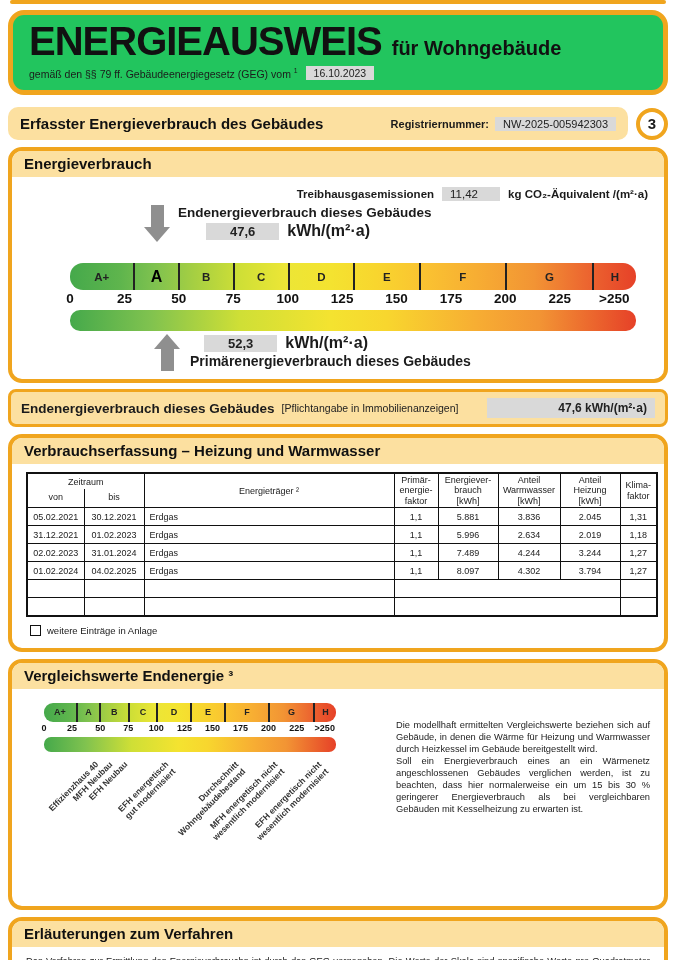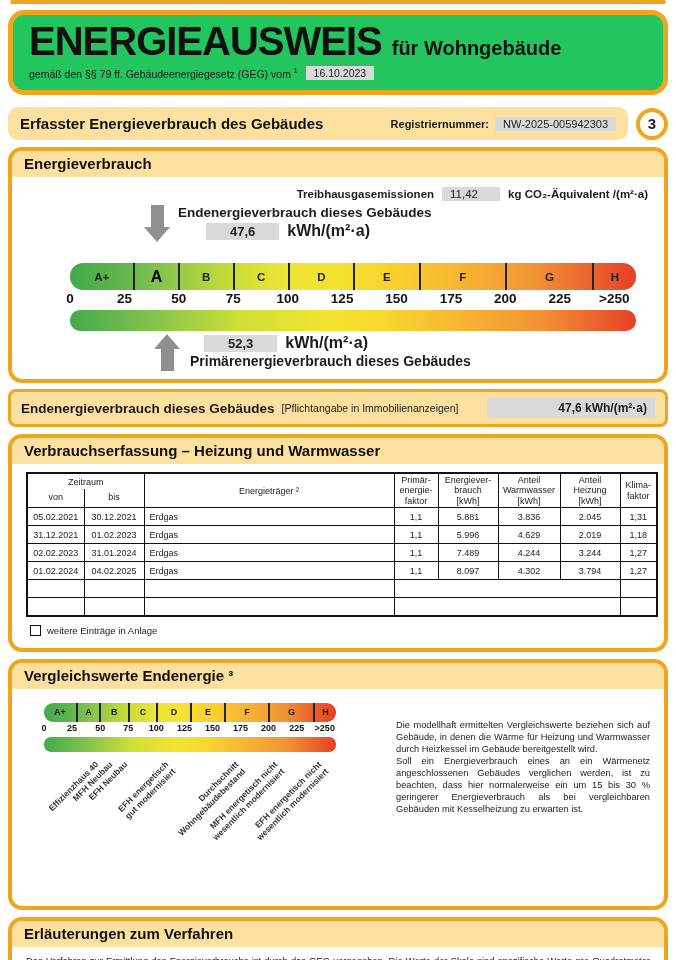--- a/index.html
+++ b/index.html
@@ -269,21 +269,21 @@
             <td>3.836</td>
             <td>2.045</td>
             <td>1,31</td>
           </tr>
           <tr>
             <td>31.12.2021</td>
             <td>01.02.2023</td>
             <td class="l">Erdgas</td>
             <td>1,1</td>
             <td>5.996</td>
-            <td>4.629</td>
+            <td>2.634</td>
             <td>2.019</td>
             <td>1,18</td>
           </tr>
           <tr>
             <td>02.02.2023</td>
             <td>31.01.2024</td>
             <td class="l">Erdgas</td>
             <td>1,1</td>
             <td>7.489</td>
             <td>4.244</td>

